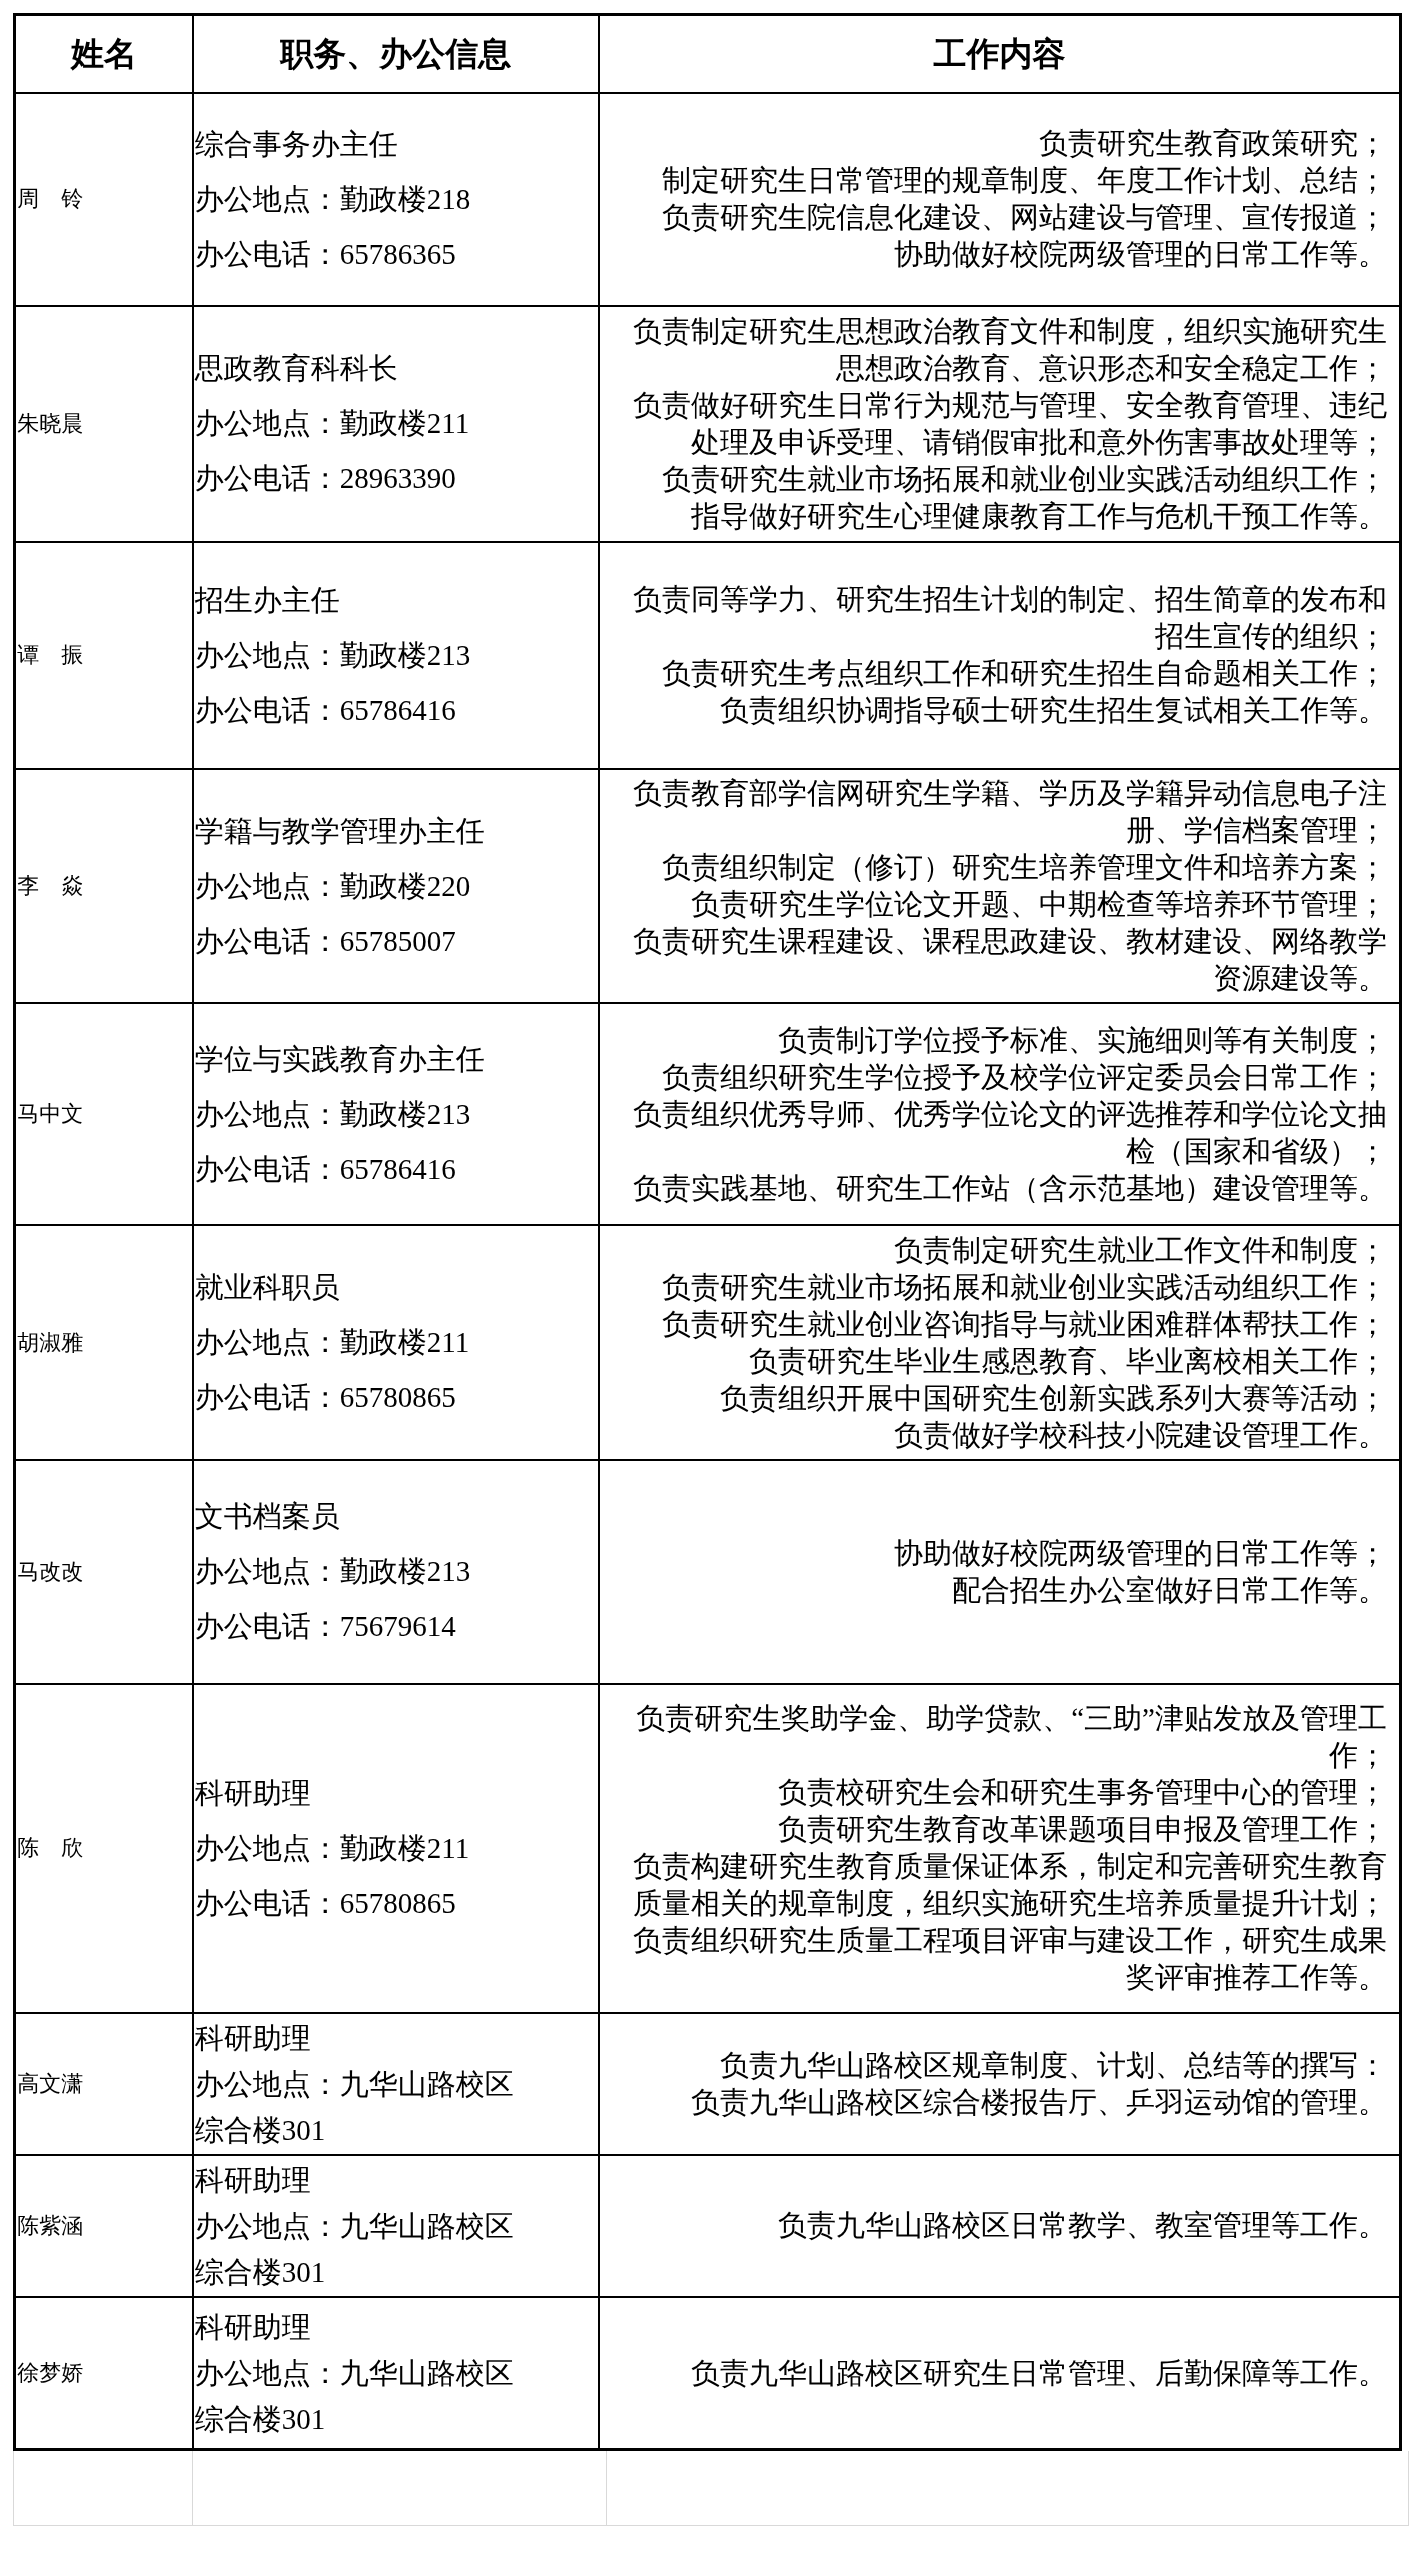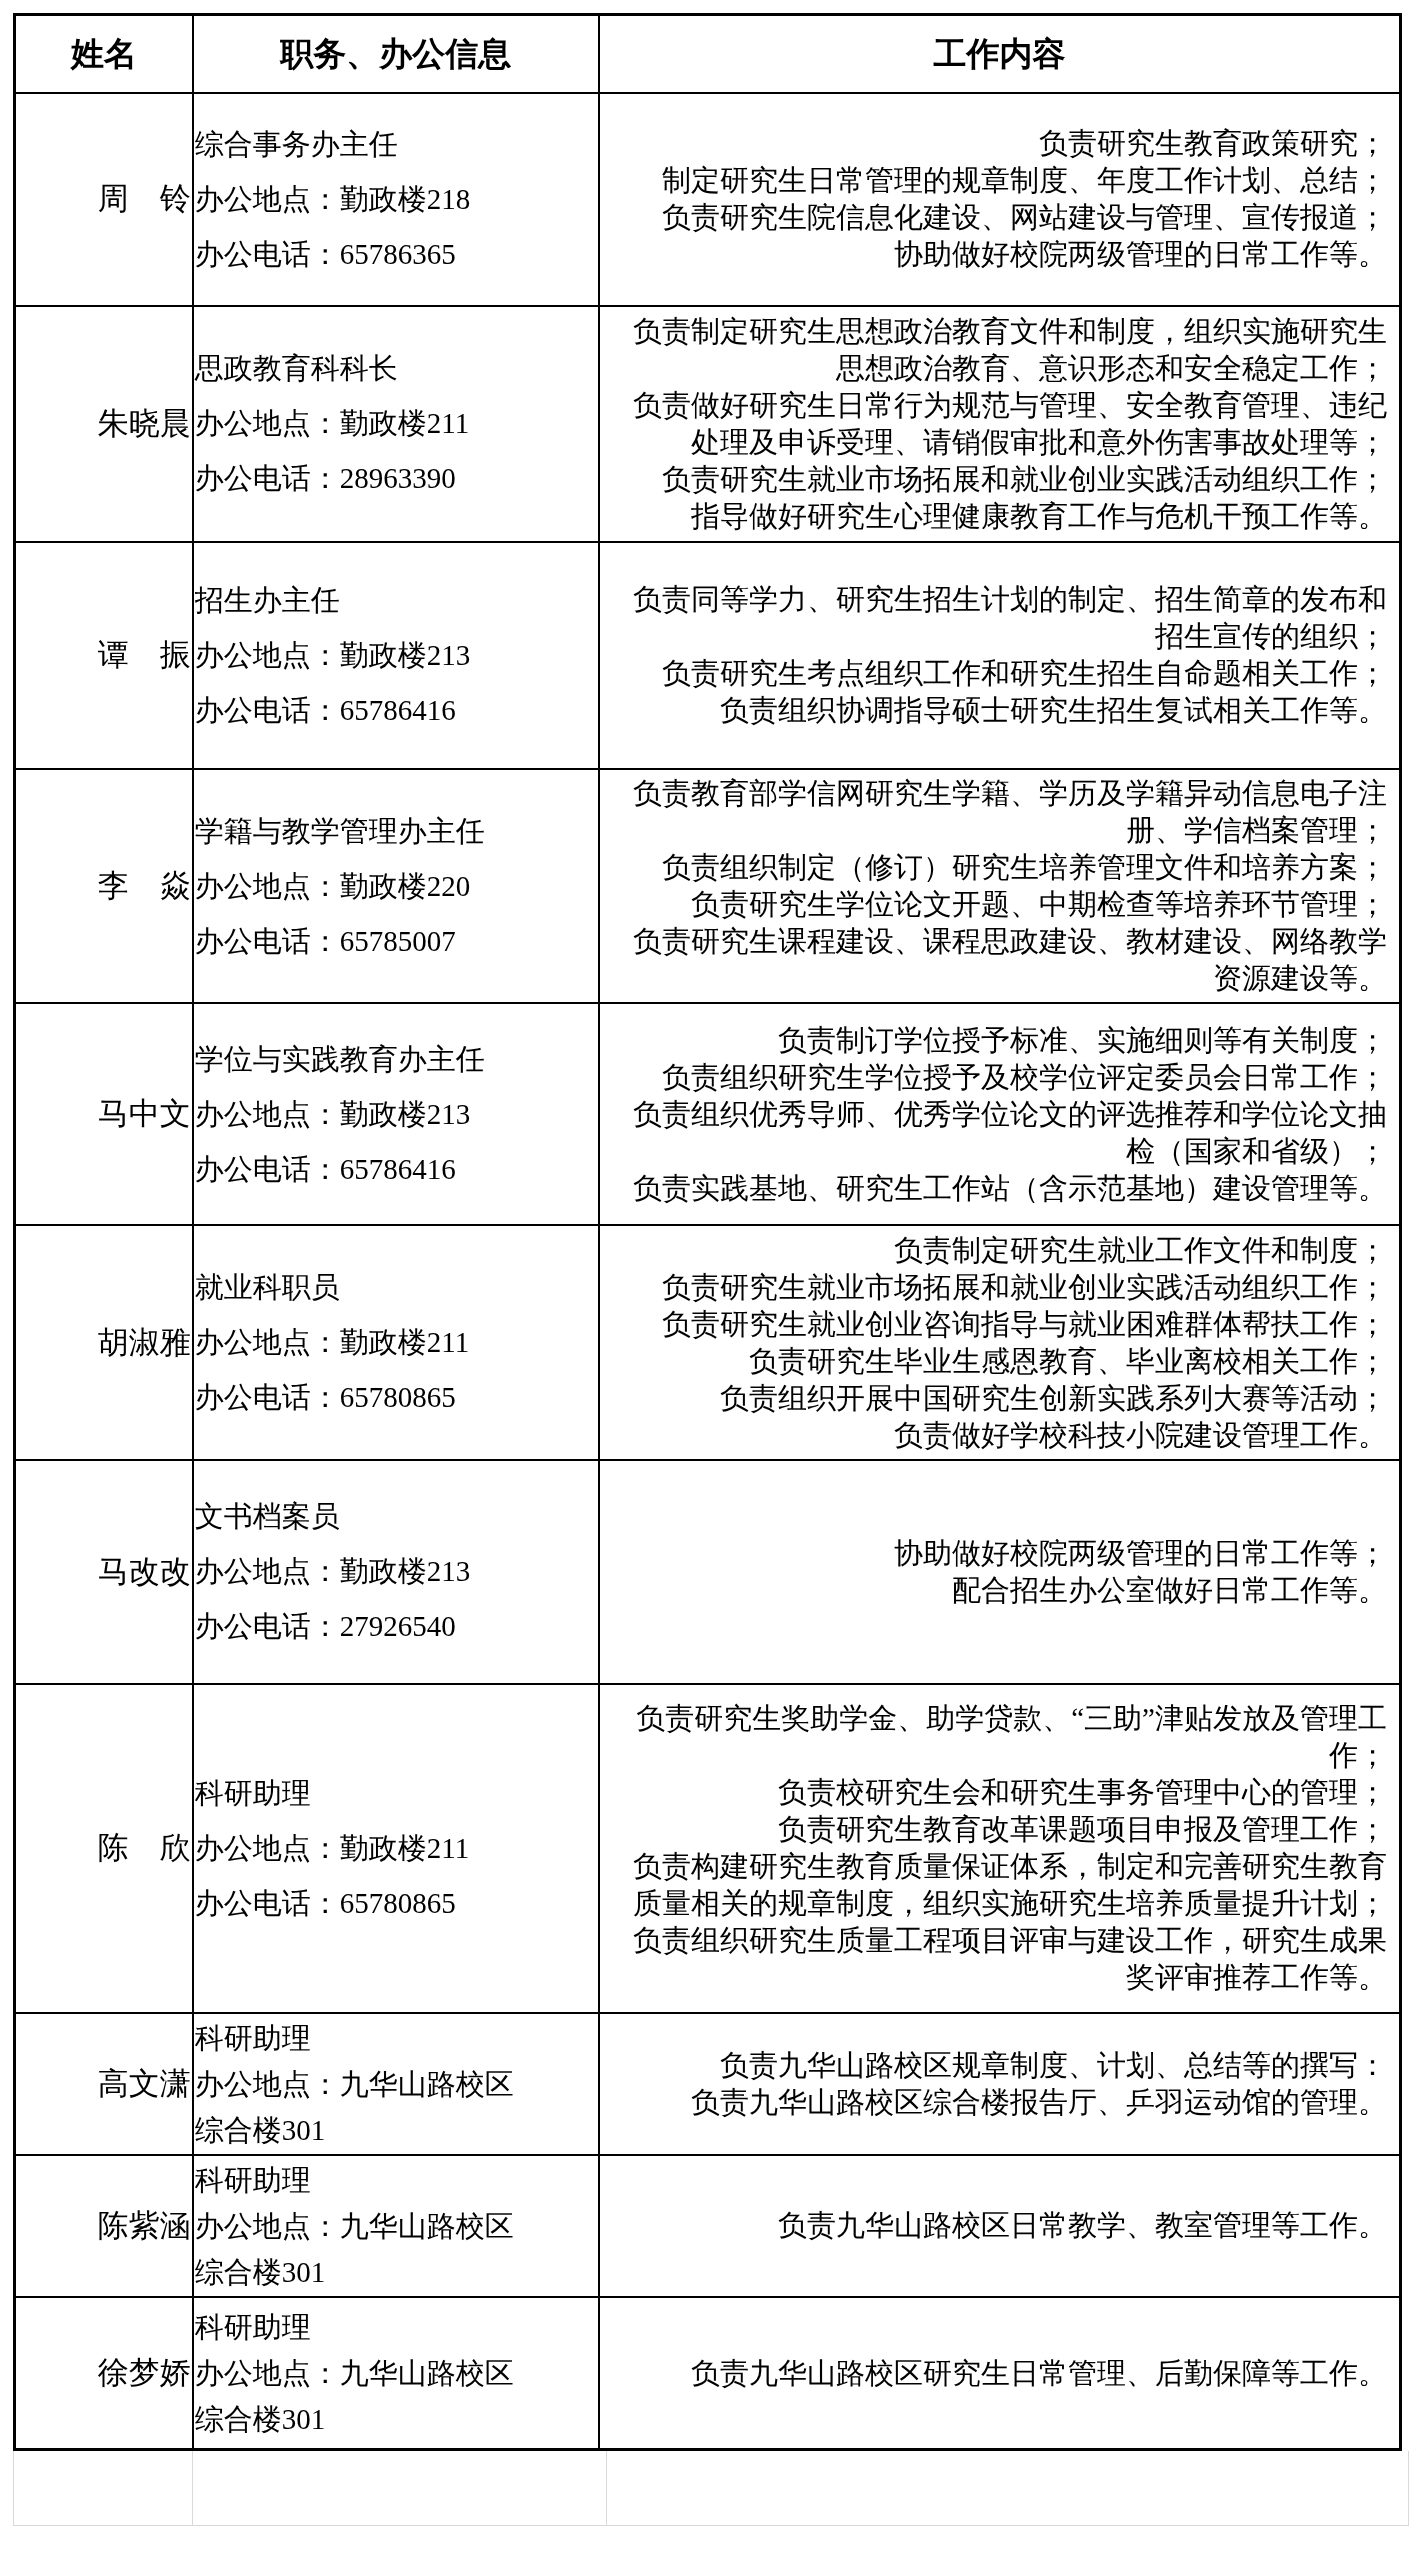--- a/index.html
+++ b/index.html
@@ -29,22 +29,22 @@
     box-sizing: border-box;
     overflow: hidden;
   }
   .staff-table thead th {
     height: 78px;
     font-size: 33px;
     font-weight: bold;
     text-align: center;
   }
   td.name-cell {
-    text-align: right;
-    font-size: 31px;
+    text-align: left;
+    font-size: 22px;
   }
   td.info-cell {
     text-align: left;
     font-size: 29px;
     line-height: 55px;
     white-space: pre-line;
   }
   td.duties-cell {
     text-align: right;
     font-size: 29px;
@@ -148,21 +148,21 @@
 负责研究生就业市场拓展和就业创业实践活动组织工作；
 负责研究生就业创业咨询指导与就业困难群体帮扶工作；
 负责研究生毕业生感恩教育、毕业离校相关工作；
 负责组织开展中国研究生创新实践系列大赛等活动；
 负责做好学校科技小院建设管理工作。</td>
       </tr>
       <tr style="height:224px">
         <td class="name-cell">马改改</td>
         <td class="info-cell">文书档案员
 办公地点：勤政楼213
-办公电话：27926540</td>
+办公电话：75679614</td>
         <td class="duties-cell">协助做好校院两级管理的日常工作等；
 配合招生办公室做好日常工作等。</td>
       </tr>
       <tr style="height:329px">
         <td class="name-cell">陈　欣</td>
         <td class="info-cell">科研助理
 办公地点：勤政楼211
 办公电话：65780865</td>
         <td class="duties-cell">负责研究生奖助学金、助学贷款、“三助”津贴发放及管理工作；
 负责校研究生会和研究生事务管理中心的管理；

